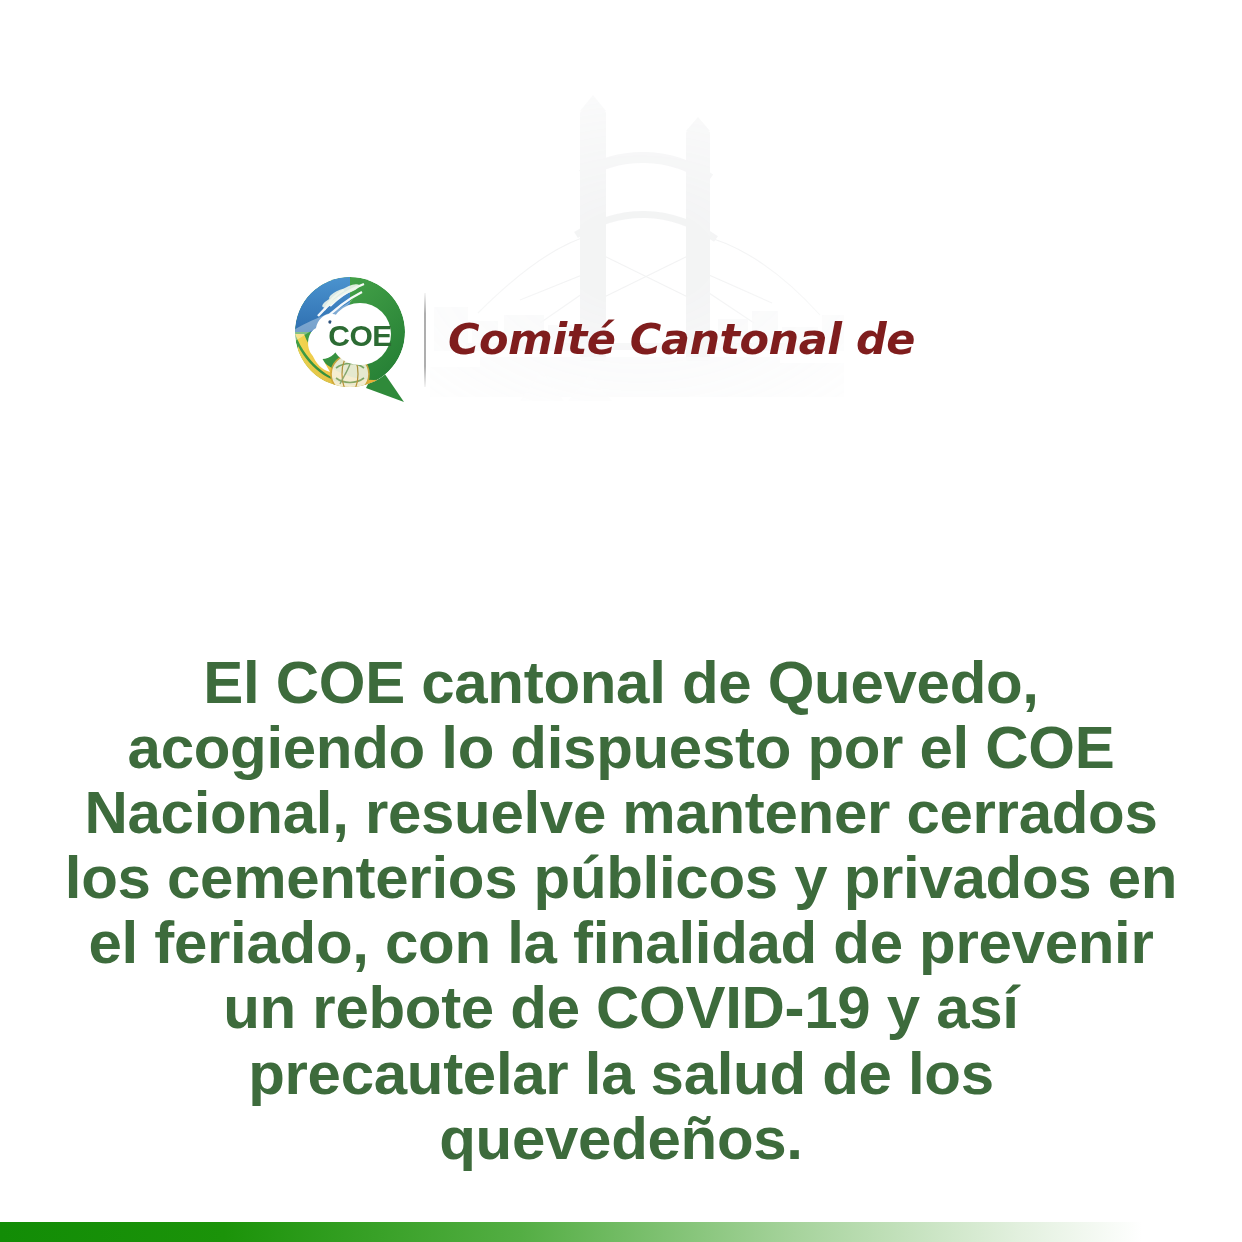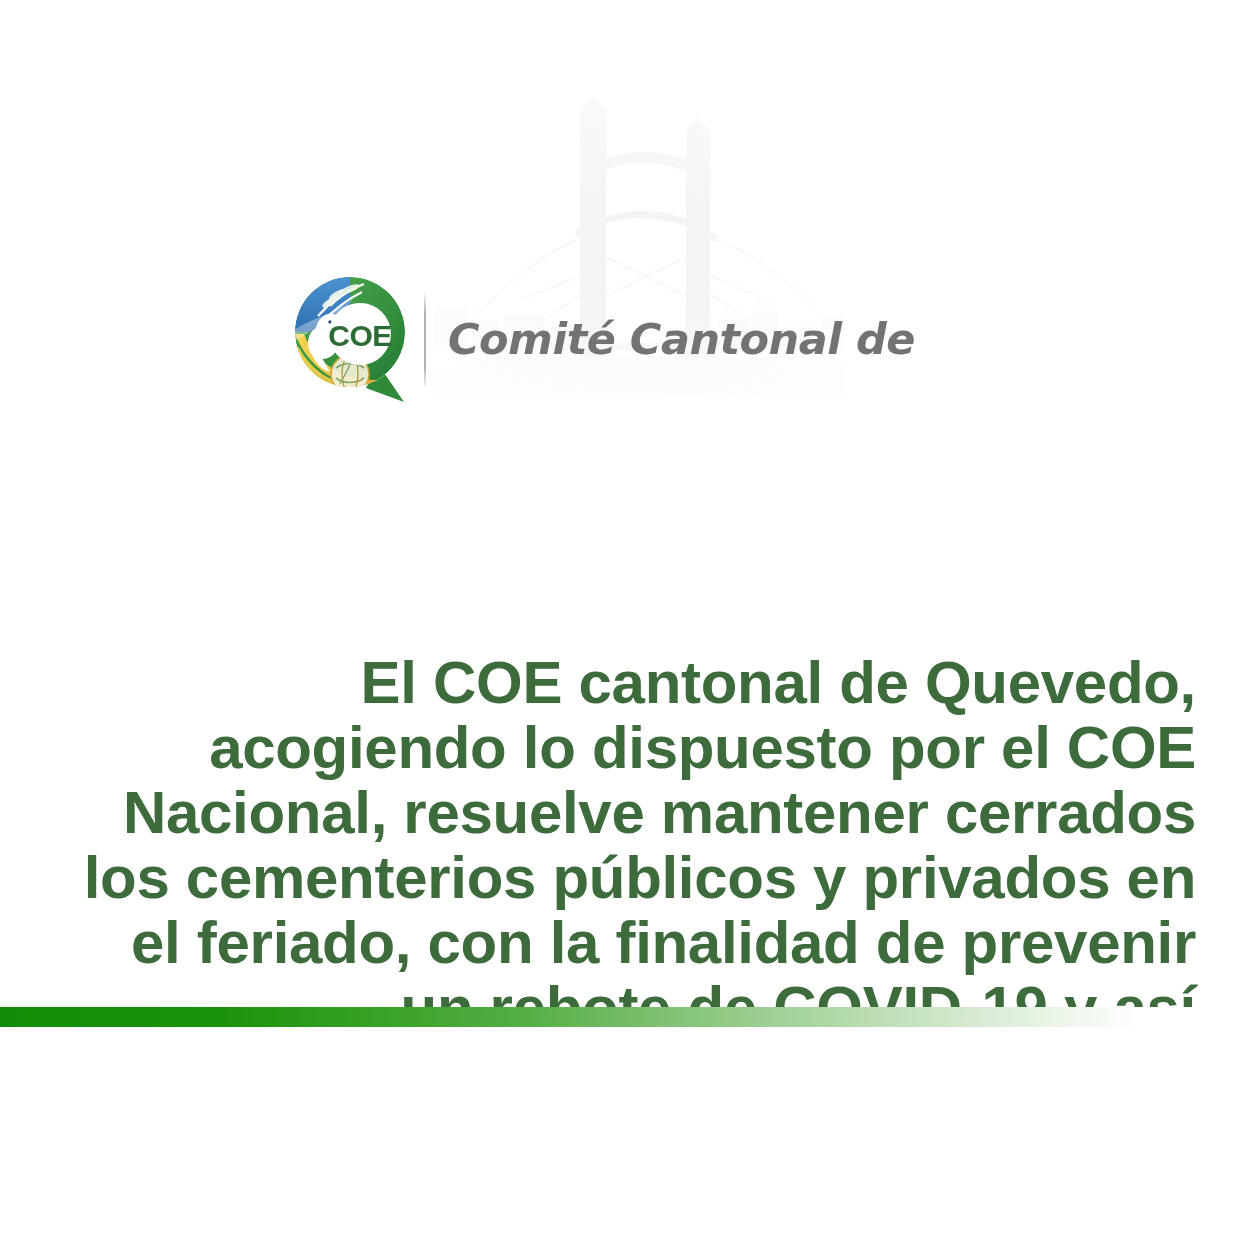--- a/index.html
+++ b/index.html
@@ -8,21 +8,21 @@
     padding: 0;
     background: #ffffff;
   }
   body {
     font-family: "Liberation Sans", sans-serif;
   }
 
   .poster {
     position: relative;
     width: 1242px;
-    height: 1027px;
+    height: 1242px;
     background: #ffffff;
     overflow: hidden;
   }
 
   
   .watermark {
     position: absolute;
     left: 370px;
     top: 75px;
     width: 540px;
@@ -63,21 +63,21 @@
     flex-direction: column;
     justify-content: center;
     line-height: 1;
   }
   .logo-line1 {
     font-family: "DejaVu Sans", sans-serif;
     font-style: italic;
     font-weight: 700;
     font-size: 43px;
     letter-spacing: -0.5px;
-    color: #737373;
+    color: #7f1d1d;
     white-space: nowrap;
     margin-bottom: 2px;
   }
   .logo-line2 {
     font-family: "DejaVu Sans", sans-serif;
     font-style: italic;
     font-weight: 400;
     font-size: 55px;
     letter-spacing: -0.8px;
     color: #7d8184;
@@ -99,21 +99,21 @@
     line-height: 1.04;
     white-space: pre-line;
   }
 
   
   .statement {
     position: absolute;
     left: 46px;
     right: 46px;
     top: 650px;
-    text-align: right;
+    text-align: center;
     color: #3d6b3c;
     font-family: "Liberation Sans", sans-serif;
     font-weight: 700;
     font-size: 60px;
     line-height: 1.085;
     letter-spacing: -0.3px;
     white-space: pre-line;
   }
 
   

